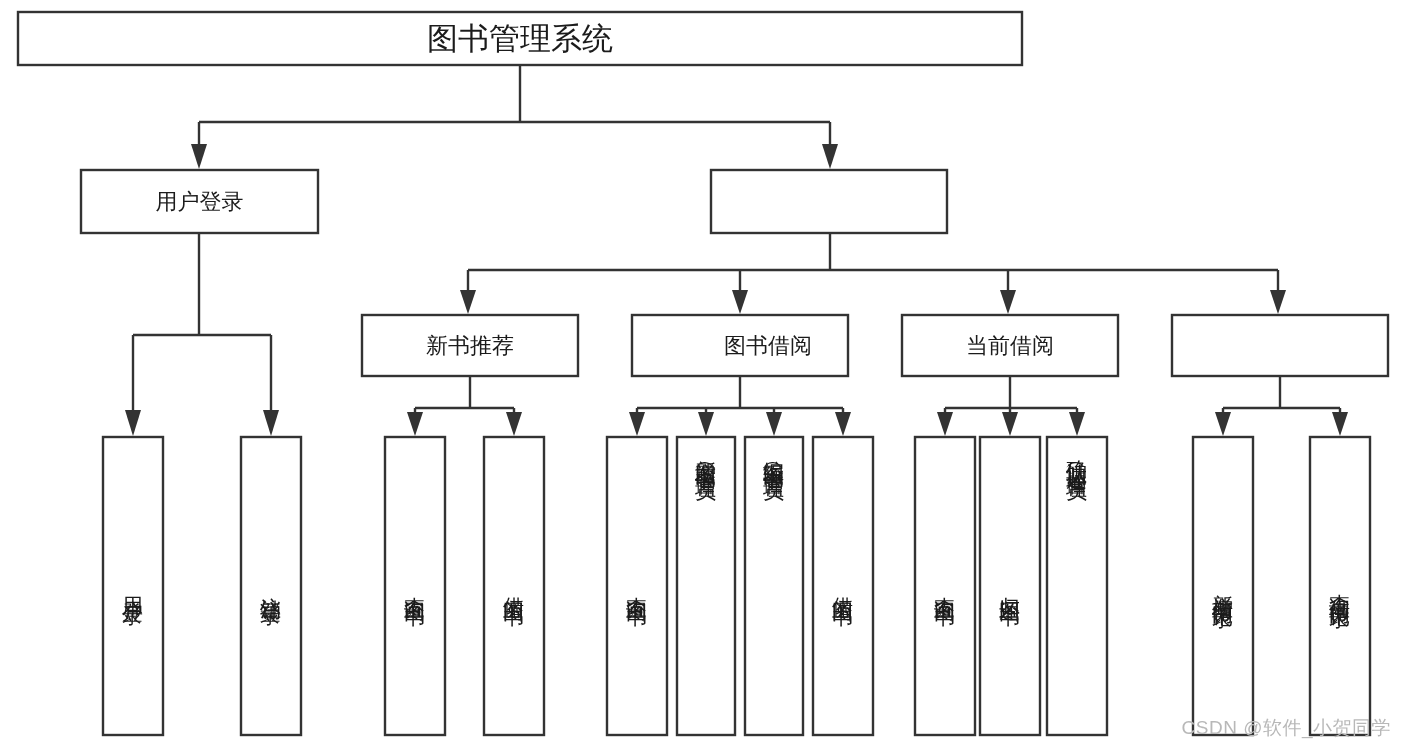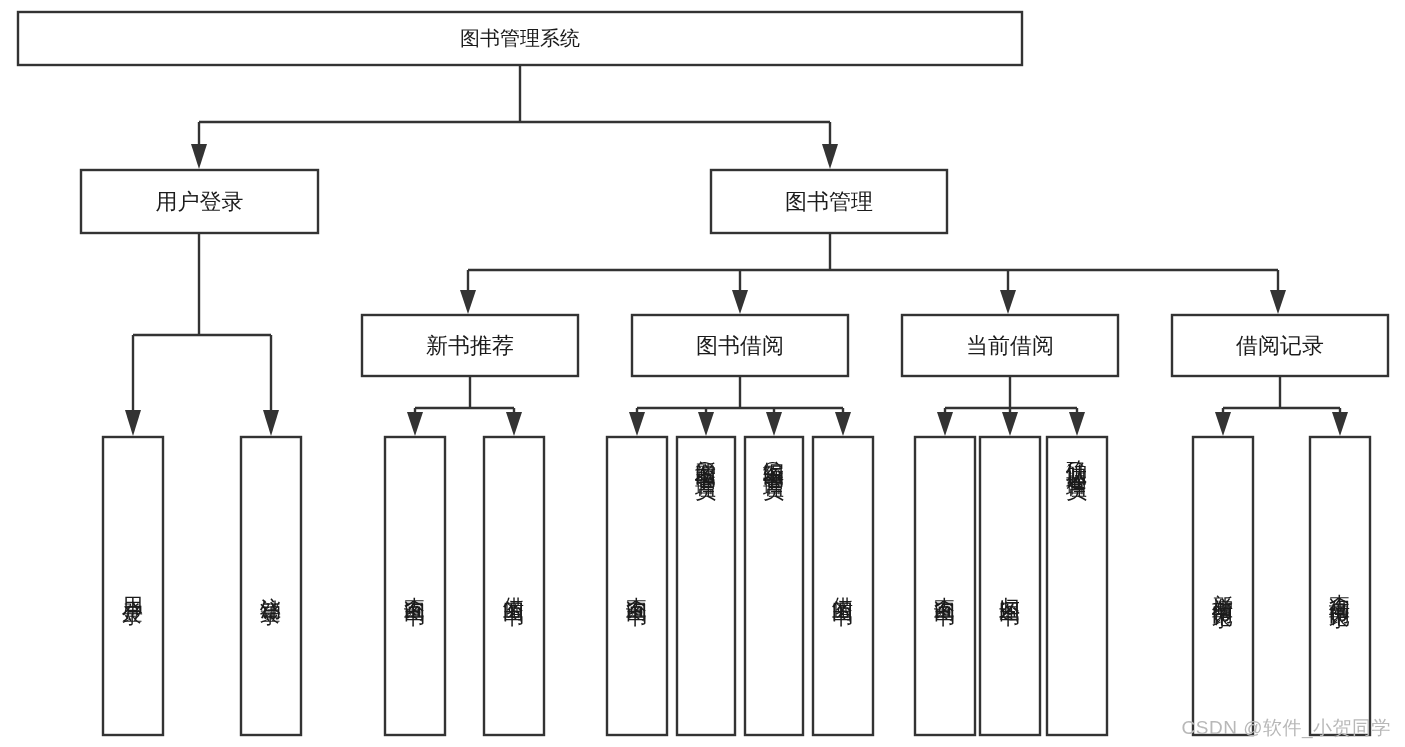--- a/index.html
+++ b/index.html
@@ -171,42 +171,36 @@
       <rect class="node-box" x="813" y="437" width="60" height="298"></rect>
       <rect class="node-box" x="915" y="437" width="60" height="298"></rect>
       <rect class="node-box" x="980" y="437" width="60" height="298"></rect>
       <rect class="node-box" x="1047" y="437" width="60" height="298"></rect>
       <rect class="node-box" x="1193" y="437" width="60" height="298"></rect>
       <rect class="node-box" x="1310" y="437" width="60" height="298"></rect>
     </g>
   </svg>
 
   <div class="hlabel-wrap" style="left:18px; top:12px; width:1004px; height:53px;">
-    <span class="hlabel-text" style="font-size:20px;">图书管理系统</span>
+    <span class="hlabel-text" style="font-size:31px;">图书管理系统</span>
   </div>
 
   <div class="hlabel-wrap" style="left:81px; top:170px; width:237px; height:63px;">
     <span class="hlabel-text">用户登录</span>
   </div>
-  <div class="hlabel-wrap" style="left:711px; top:170px; width:236px; height:63px;">
-    <span class="hlabel-text">图书管理</span>
-  </div>
 
   <div class="hlabel-wrap" style="left:362px; top:315px; width:216px; height:61px;border-radius:29px;">
     <span class="hlabel-text">新书推荐</span>
   </div>
-  <div class="hlabel-wrap" style="left:632px; top:315px; width:216px; height:61px;">
+  <div class="hlabel-wrap" style="left:632px; top:315px; width:216px; height:61px;padding-left:28px;">
     <span class="hlabel-text">图书借阅</span>
   </div>
   <div class="hlabel-wrap" style="left:902px; top:315px; width:216px; height:61px;">
     <span class="hlabel-text">当前借阅</span>
   </div>
-  <div class="hlabel-wrap" style="left:1172px; top:315px; width:216px; height:61px;">
-    <span class="hlabel-text">借阅记录</span>
-  </div>
 
   <div class="vlabel-wrap center" style="left:103px; top:437px; width:60px; height:298px;">
     <span class="vlabel-text">用户登录</span>
   </div>
   <div class="vlabel-wrap center" style="left:241px; top:437px; width:60px; height:298px;">
     <span class="vlabel-text">注销登录</span>
   </div>
   <div class="vlabel-wrap center" style="left:385px; top:437px; width:60px; height:298px;">
     <span class="vlabel-text">查询图书</span>
   </div>

